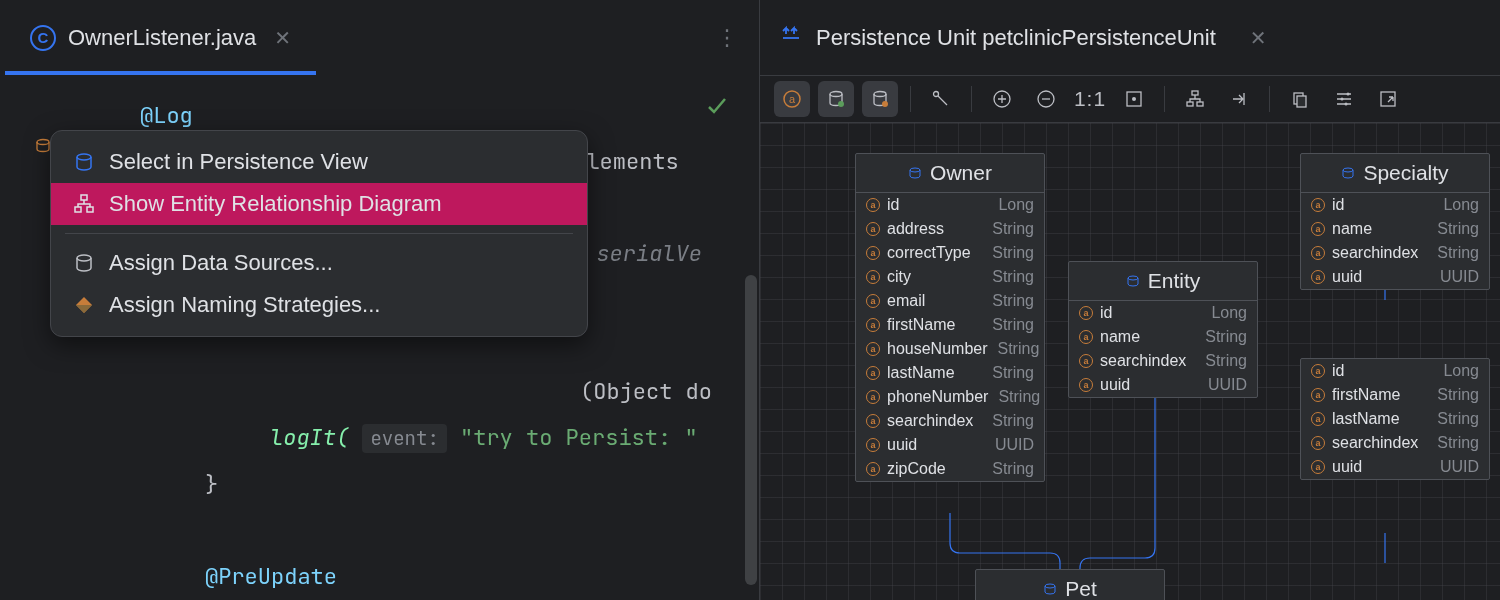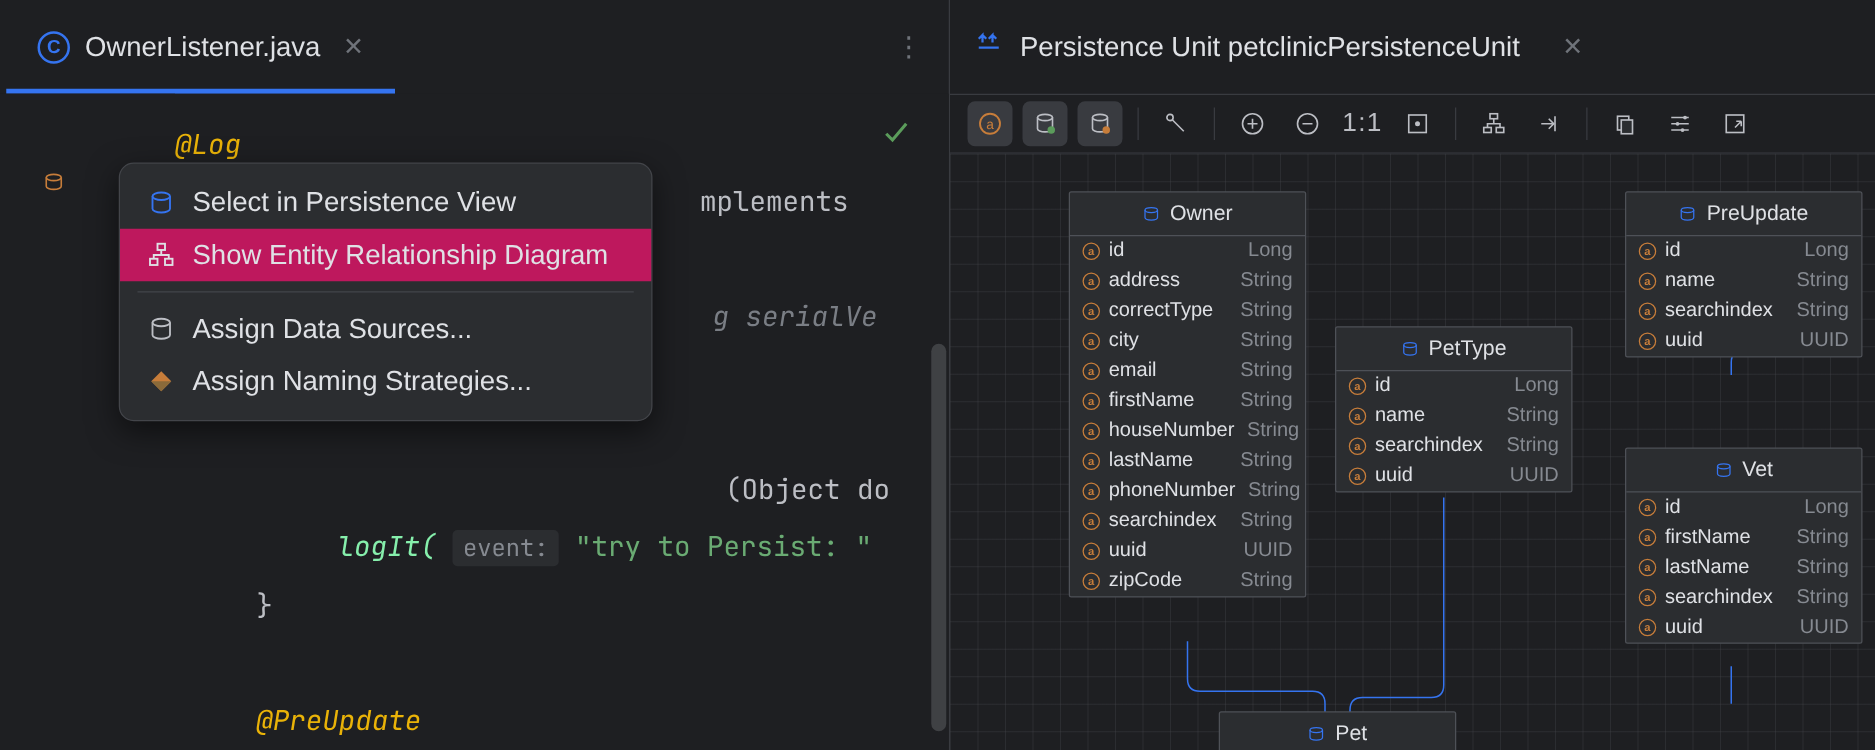--- a/index.html
+++ b/index.html
@@ -80,21 +80,21 @@
   font-family: "JetBrains Mono", "Consolas", monospace;
   font-size: 22px;
   line-height: 46px;
 }
 .checkmark {
   position: absolute;
   top: 20px;
   right: 30px;
   color: #5b9c5b;
 }
-.annotation { color: #eab308; font-style: italic; }
+.annotation { color: #7dd3fc; }
 .keyword { color: #cf8e6d; }
 .comment { color: #7a7e85; font-style: italic; }
 .method-call { font-style: italic; }
 .string-lit { color: #6aab73; }
 .param-hint {
   background: #2b2d30;
   color: #868a91;
   padding: 2px 8px;
   border-radius: 4px;
   font-style: normal;
@@ -102,24 +102,23 @@
 }
 .context-menu {
   position: absolute;
   top: 130px;
   left: 50px;
   background: #2b2d30;
   border: 1px solid #43454a;
   border-radius: 12px;
   box-shadow: 0 8px 24px rgba(0,0,0,0.5);
   padding: 10px 0;
-  width: 427px;
+  width: 538px;
   z-index: 100;
   font-size: 22px;
-  margin-left: 45px;
 }
 .menu-item {
   display: flex;
   align-items: center;
   gap: 14px;
   padding: 8px 22px;
   color: #dfe1e5;
   cursor: pointer;
 }
 .menu-item.selected {
@@ -179,21 +178,21 @@
   font-size: 16px;
 }
 .entity-header {
   display: flex;
   align-items: center;
   justify-content: center;
   gap: 8px;
   padding: 7px 12px;
   color: #dfe1e5;
   border-bottom: 1px solid #4e5157;
-  font-size: 17px;
+  font-size: 21px;
 }
 .entity-field {
   display: flex;
   align-items: center;
   justify-content: space-between;
   padding: 3px 10px;
   gap: 10px;
 }
 .field-left { display: flex; align-items: center; gap: 7px; }
 .field-name { color: #dfe1e5; }
@@ -512,21 +511,21 @@
           </div>
         </div>
     </div>
 
     <div class="entity-box" style="left:308px;top:138px;width:180px">
       <div class="entity-header">
         <svg width="14" height="14" viewBox="0 0 14 14">
             <ellipse cx="7" cy="4" rx="5" ry="2" fill="none" stroke="#3574f0" stroke-width="1"></ellipse>
             <path d="M2 4 v6 a5 2 0 0 0 10 0 v-6" fill="none" stroke="#3574f0" stroke-width="1"></path>
           </svg>
-        <span>PetType</span>
+        <span>Entity</span>
       </div>
       <div>
           <div class="entity-field">
             <span class="field-left">
               <span class="field-icon id">a</span>
               <span class="field-name">id</span>
             </span>
             <span class="field-type">Long</span>
           </div>
           <div class="entity-field">
@@ -552,21 +551,21 @@
           </div>
         </div>
     </div>
 
     <div class="entity-box" style="left:540px;top:30px;width:180px">
       <div class="entity-header">
         <svg width="14" height="14" viewBox="0 0 14 14">
             <ellipse cx="7" cy="4" rx="5" ry="2" fill="none" stroke="#3574f0" stroke-width="1"></ellipse>
             <path d="M2 4 v6 a5 2 0 0 0 10 0 v-6" fill="none" stroke="#3574f0" stroke-width="1"></path>
           </svg>
-        <span>PreUpdate</span>
+        <span>Specialty</span>
       </div>
       <div>
           <div class="entity-field">
             <span class="field-left">
               <span class="field-icon id">a</span>
               <span class="field-name">id</span>
             </span>
             <span class="field-type">Long</span>
           </div>
           <div class="entity-field">
@@ -587,27 +586,20 @@
             <span class="field-left">
               <span class="field-icon attr">a</span>
               <span class="field-name">uuid</span>
             </span>
             <span class="field-type">UUID</span>
           </div>
         </div>
     </div>
 
     <div class="entity-box" style="left:540px;top:235px;width:180px">
-      <div class="entity-header">
-        <svg width="14" height="14" viewBox="0 0 14 14">
-            <ellipse cx="7" cy="4" rx="5" ry="2" fill="none" stroke="#3574f0" stroke-width="1"></ellipse>
-            <path d="M2 4 v6 a5 2 0 0 0 10 0 v-6" fill="none" stroke="#3574f0" stroke-width="1"></path>
-          </svg>
-        <span>Vet</span>
-      </div>
       <div>
           <div class="entity-field">
             <span class="field-left">
               <span class="field-icon id">a</span>
               <span class="field-name">id</span>
             </span>
             <span class="field-type">Long</span>
           </div>
           <div class="entity-field">
             <span class="field-left">

